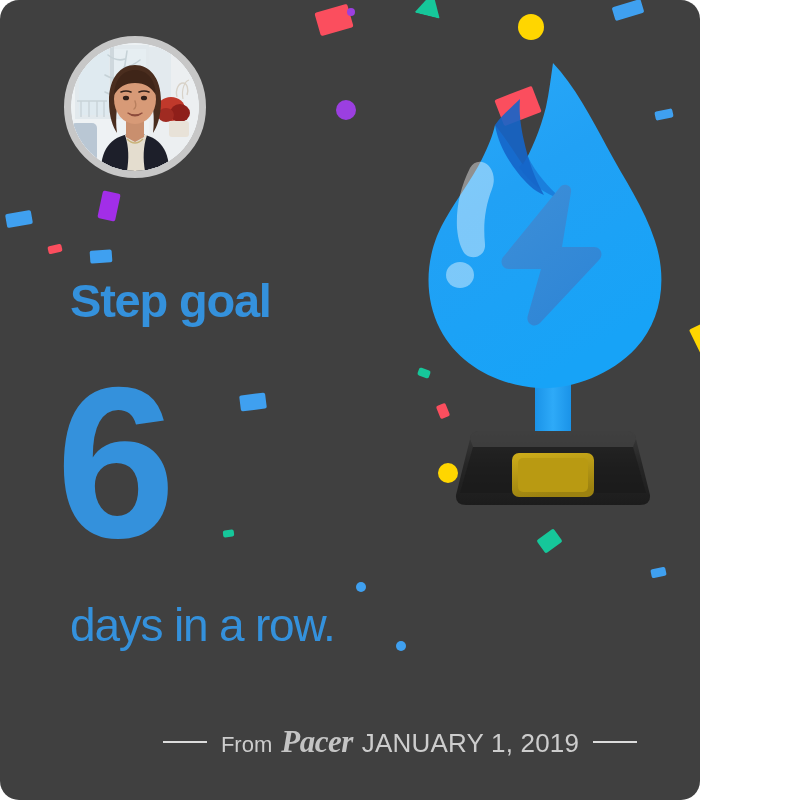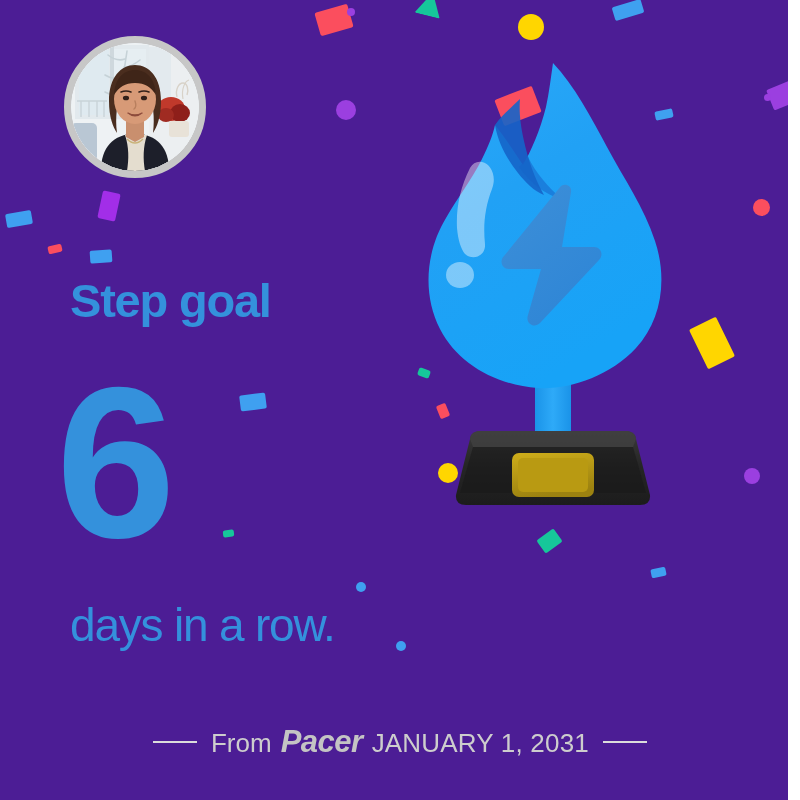--- a/index.html
+++ b/index.html
@@ -2,25 +2,26 @@
 <html><head>
 <meta charset="utf-8">
 <style>
   html, body {
     margin: 0;
     padding: 0;
     background: #ffffff;
   }
   #card {
     position: relative;
-    width: 788px;
+    width: 700px;
     height: 800px;
     overflow: hidden;
-    background: #4c1d95;
+    background: #404040;
     font-family: "Liberation Sans", sans-serif;
+    border-radius: 19px;
     -webkit-font-smoothing: antialiased;
   }
 
   
   #sunburst {
     position: absolute;
     left: 0; top: 0;
     width: 800px; height: 800px;
     z-index: 0;
     pointer-events: none;
@@ -137,28 +138,28 @@
     background: #dcdcdc;
     flex: 0 0 auto;
   }
   #footer-text {
     display: flex;
     align-items: baseline;
     gap: 9px;
     white-space: nowrap;
   }
   #footer-from {
-    font-size: 26px;
+    font-size: 22px;
     color: #cdcdcd;
     letter-spacing: 0px;
   }
   #footer-brand {
     font-size: 31px;
     color: #c4c4c4;
-    font-family: Liberation Sans, sans-serif;
+    font-family: Liberation Serif, serif;
     font-style: italic;
     font-weight: bold;
     letter-spacing: -0.5px;
   }
   #footer-date {
     font-size: 26px;
     color: #cdcdcd;
     letter-spacing: 0.2px;
   }
 </style>
@@ -414,18 +415,18 @@
     <div id="step-goal-label">Step goal</div>
     <div id="streak-count">6</div>
     <div id="streak-unit">days in a row.</div>
   </div>
 
   <div id="footer">
     <div class="footer-rule"></div>
     <div id="footer-text">
       <span id="footer-from">From</span>
       <span id="footer-brand">Pacer</span>
-      <span id="footer-date">JANUARY 1, 2031</span>
+      <span id="footer-date">JANUARY 1, 2019</span>
     </div>
     <div class="footer-rule"></div>
   </div>
 
 </div>
 
 </body></html>

